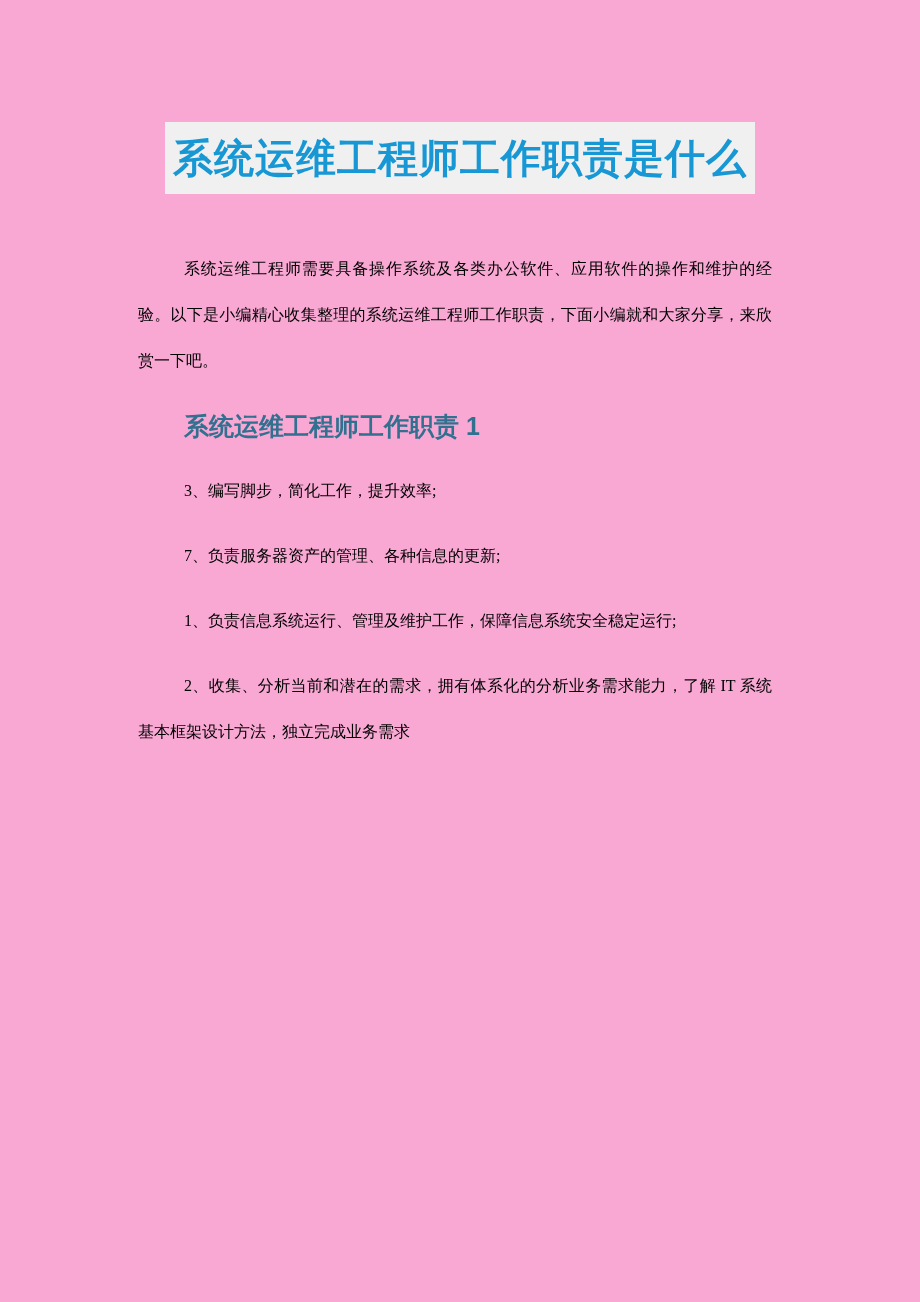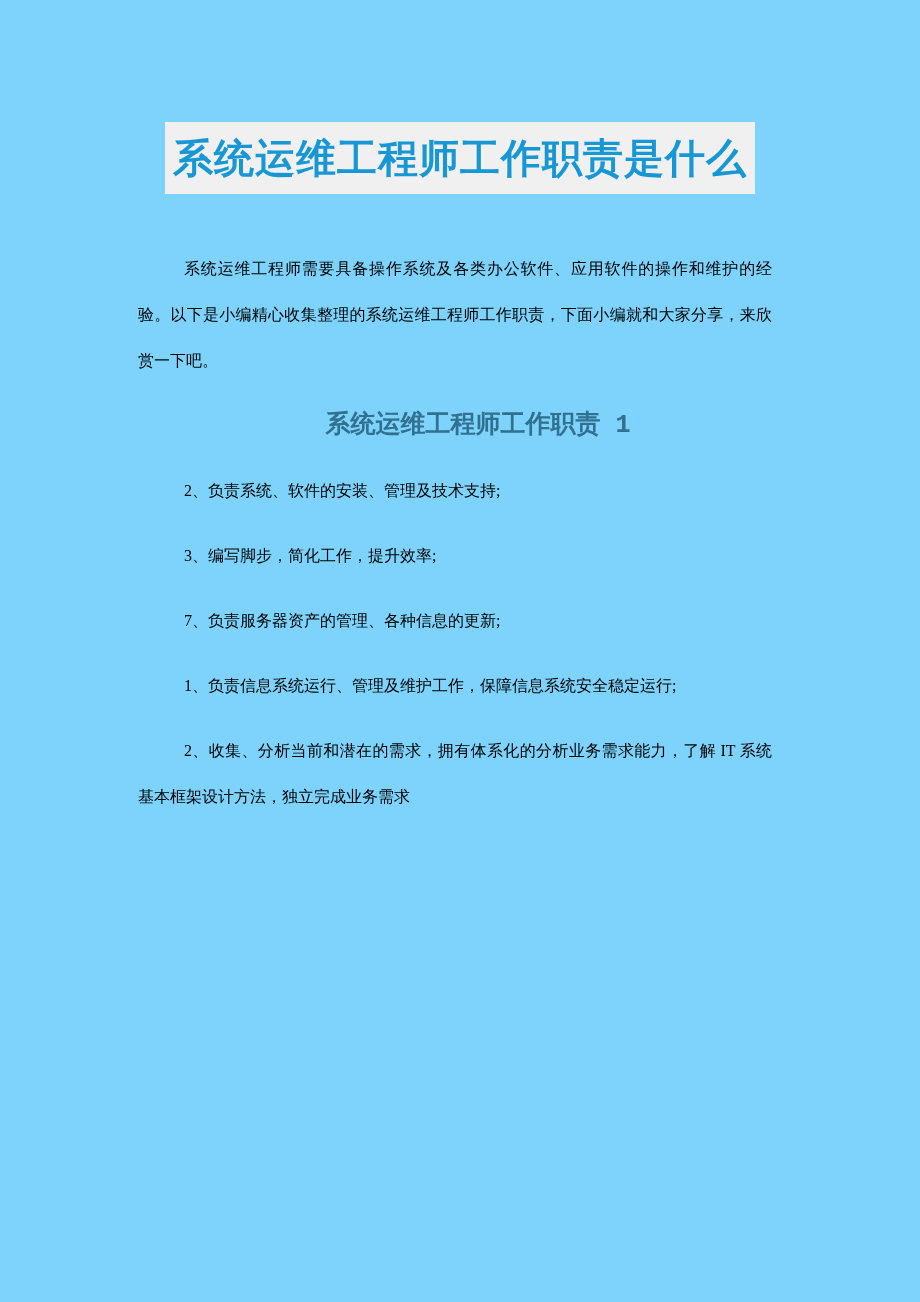--- a/index.html
+++ b/index.html
@@ -10,21 +10,21 @@
   body {
     width: 920px;
     height: 1302px;
     overflow: hidden;
     font-family: "Liberation Serif", serif;
     color: #000000;
   }
   .doc-page {
     width: 920px;
     height: 1302px;
-    background: #7dd3fc;
+    background: #f9a8d4;
     position: relative;
   }
   
   .doc-title {
     margin: 0;
     padding-top: 122px;
     margin-bottom: 52px;
     text-align: center;
     font-weight: bold;
   }
@@ -46,44 +46,42 @@
   }
   .para {
     font-size: 16px;
     line-height: 46px;
     margin: 0 0 19px 0;
     text-align: justify;
     text-indent: 46px;
     color: #000000;
   }
   .sec-heading {
-    font-family: Liberation Mono, monospace;
+    font-family: Liberation Sans, sans-serif;
     color: #31708f;
     font-size: 25px;
     font-weight: bold;
     line-height: 46px;
     margin: 6px 0 19px 0;
     text-indent: 46px;
-    text-align: center;
   }
 </style>
 </head>
 <body>
 
 <div class="doc-page">
 
   <h1 class="doc-title"><span class="title-highlight">系统运维工程师工作职责是什么</span></h1>
 
   <div class="body-col">
 
     <p class="para">系统运维工程师需要具备操作系统及各类办公软件、应用软件的操作和维护的经验。以下是小编精心收集整理的系统运维工程师工作职责，下面小编就和大家分享，来欣赏一下吧。</p>
 
     <h2 class="sec-heading">系统运维工程师工作职责 1</h2>
 
-    <p class="para">2、负责系统、软件的安装、管理及技术支持;</p>
     <p class="para">3、编写脚步，简化工作，提升效率;</p>
     <p class="para">7、负责服务器资产的管理、各种信息的更新;</p>
 
 
     <p class="para">1、负责信息系统运行、管理及维护工作，保障信息系统安全稳定运行;</p>
     <p class="para">2、收集、分析当前和潜在的需求，拥有体系化的分析业务需求能力，了解 IT 系统基本框架设计方法，独立完成业务需求</p>
 
   </div>
 </div>
 

